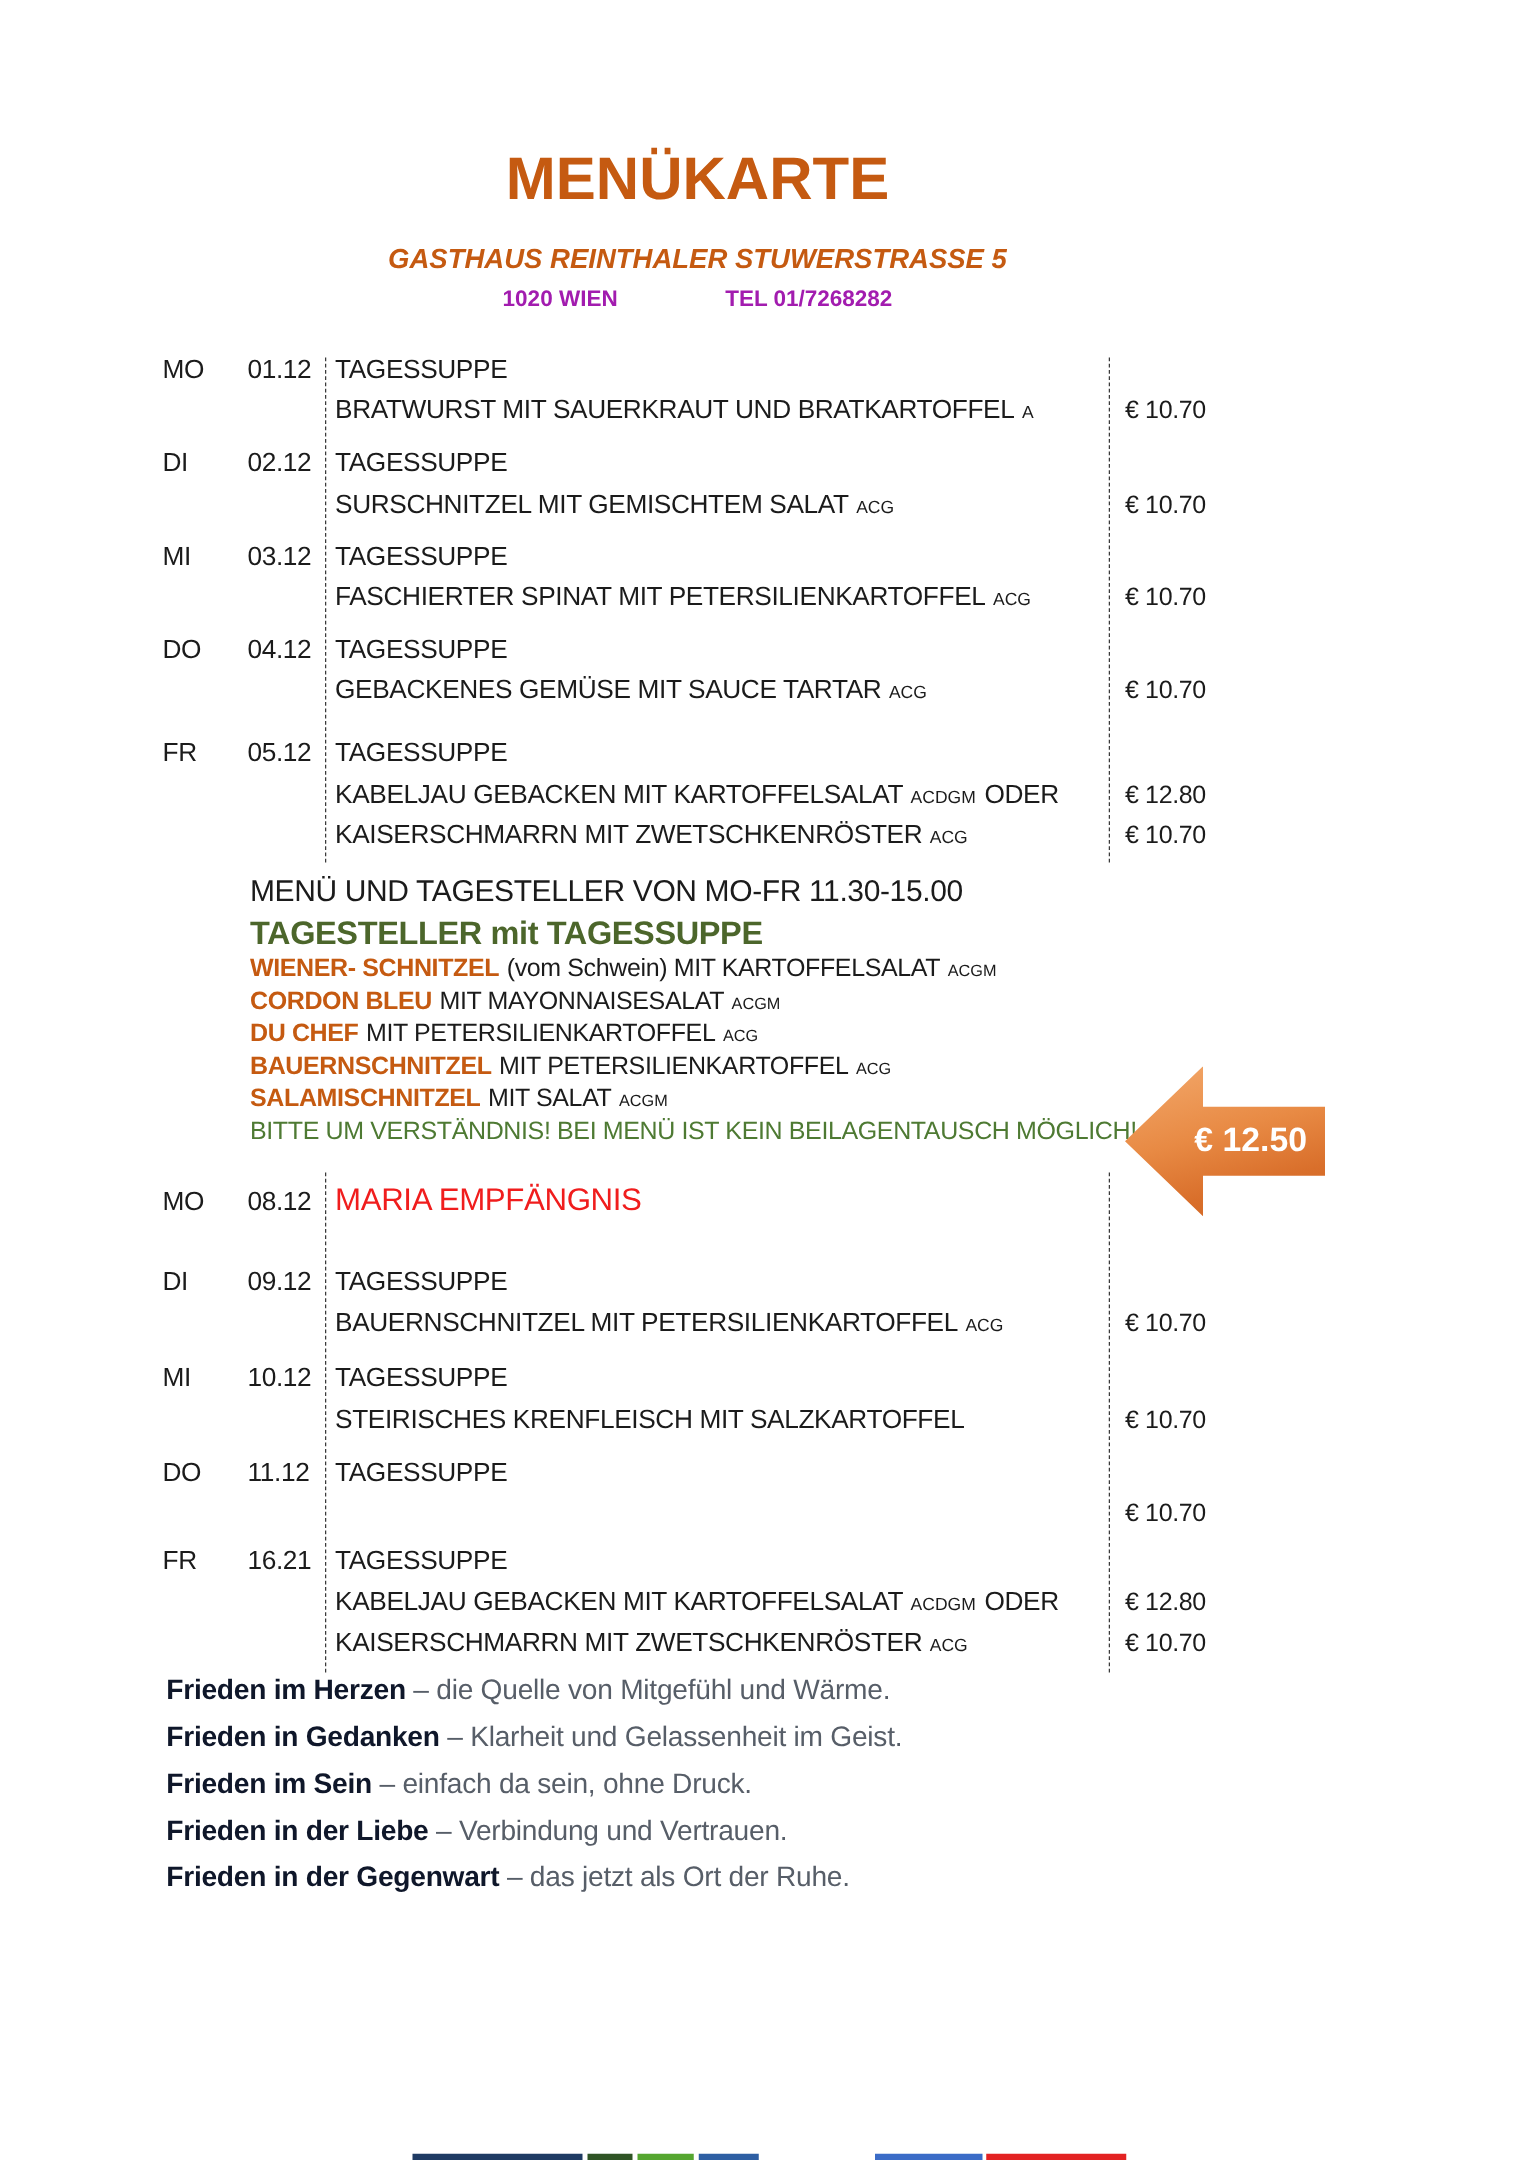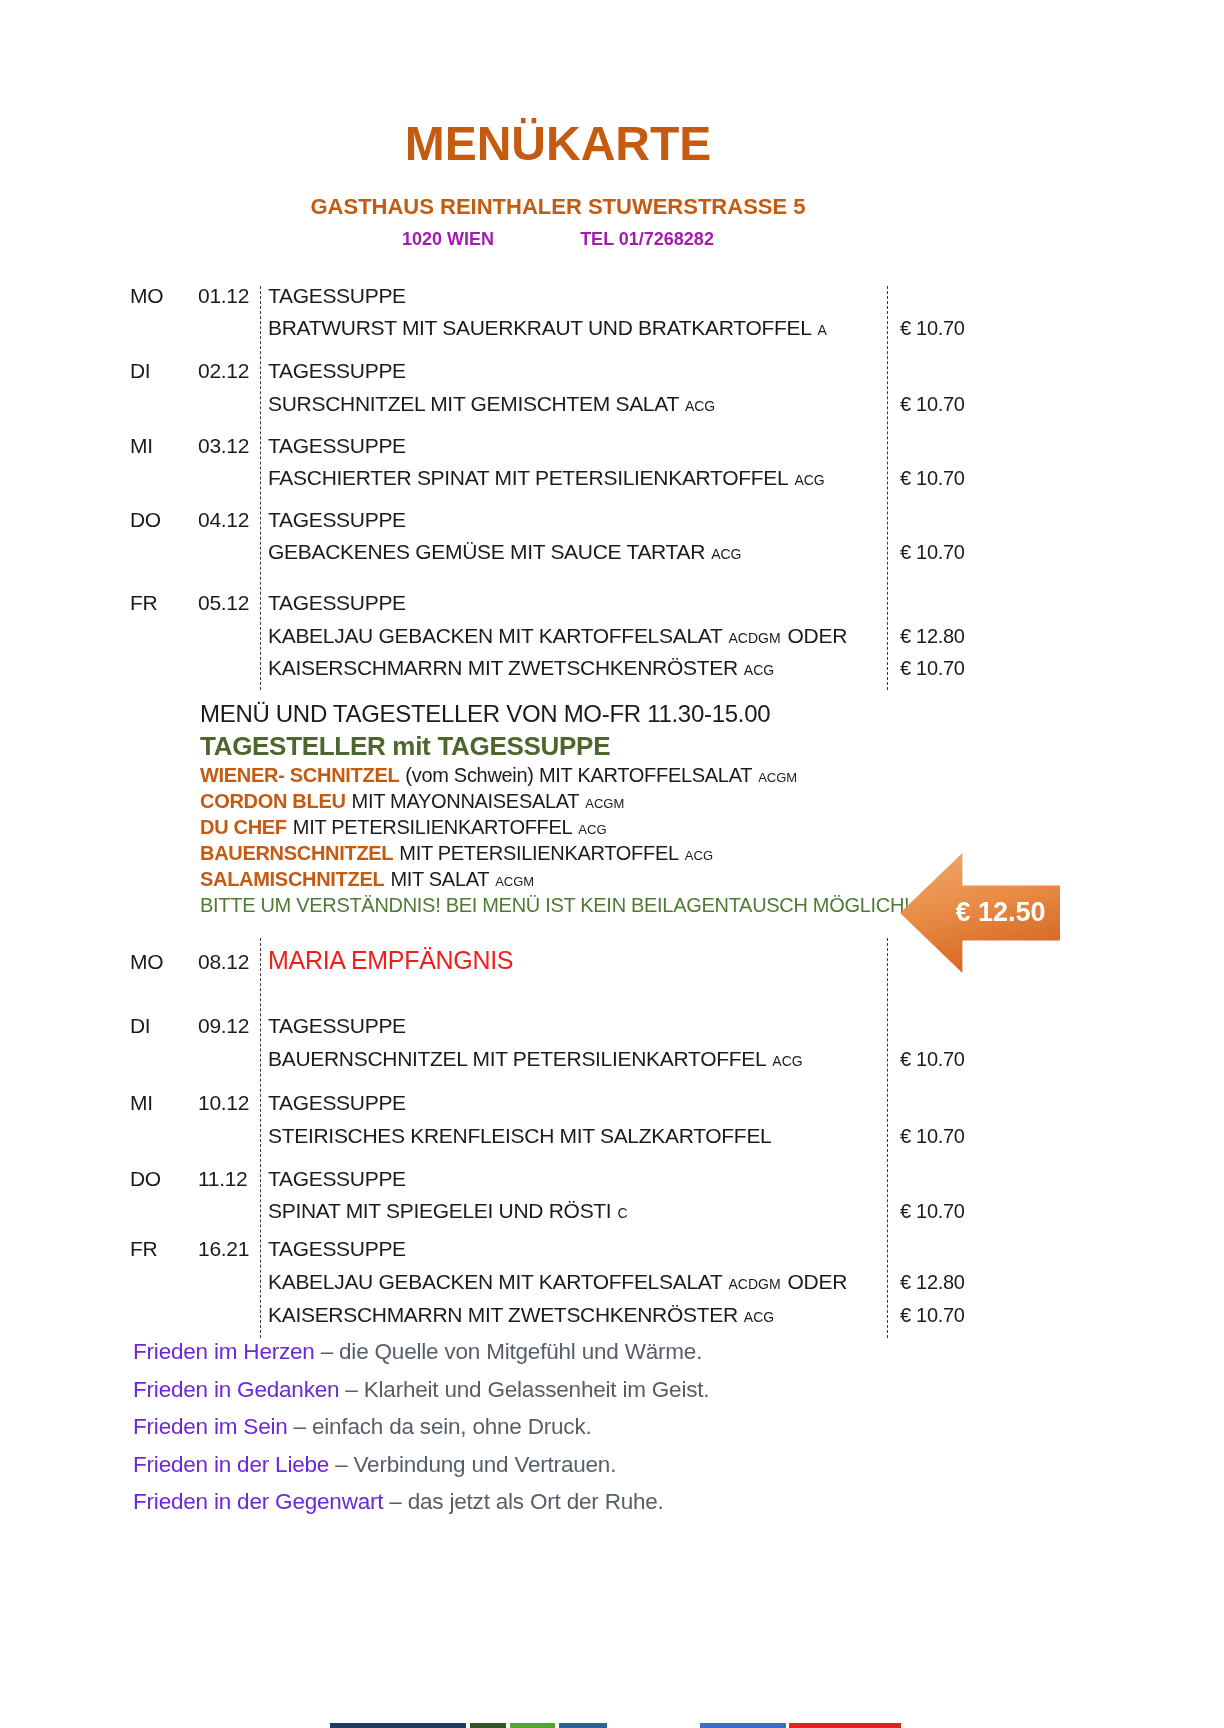--- a/index.html
+++ b/index.html
@@ -4,21 +4,21 @@
 <style>
   html,body{margin:0;padding:0;background:#fff;}
   .page{
     position:relative;width:1224px;height:1728px;background:#ffffff;overflow:hidden;
     font-family:"Liberation Sans","DejaVu Sans",sans-serif;color:#1b1b1b;
     font-stretch:condensed;
   }
   .title{position:absolute;left:0;top:116px;width:1116px;text-align:center;
     font-size:48px;font-weight:bold;color:#C55A11;letter-spacing:0px;}
   .subtitle{position:absolute;left:0;top:194px;width:1116px;text-align:center;
-    font-size:22px;font-weight:bold;color:#C55A11;letter-spacing:0px;}
+    font-size:22px;font-weight:bold;color:#C55A11;letter-spacing:0px;font-style:italic;}
   .addr{position:absolute;left:0;top:229px;width:1116px;text-align:center;
     font-size:18px;font-weight:bold;color:#a21caf;}
   .addr .gap{display:inline-block;width:86px;}
   .vline{position:absolute;width:0;border-left:1px dashed #3a3a3a;}
   .cell{position:absolute;font-size:21px;letter-spacing:-0.3px;white-space:nowrap;}
   .day{left:130px;}
   .date{left:198px;}
   .txt{left:268px;}
   .price{left:900px;font-size:20px;}
   .allerg{font-size:14px;margin-left:6px;letter-spacing:0;}
@@ -32,21 +32,21 @@
   .mnote{left:200px;top:894px;font-size:20px;color:#4E7A33;}
   .special{left:268px;top:946px;font-size:25px;color:#F01D1D;letter-spacing:-0.3px;}
   .arrow{
     position:absolute;left:900px;top:853px;width:160px;height:120px;
     background:linear-gradient(165deg,#F3A96C 0%,#E88A44 45%,#D96F2B 75%,#CE6322 100%);
     clip-path:polygon(0 50%,39% 0,39% 27%,100% 27%,100% 73%,39% 73%,39% 100%);
   }
   .arrow-label{position:absolute;left:938px;top:897px;width:125px;text-align:center;
     color:#ffffff;font-size:27px;font-weight:bold;letter-spacing:0;}
   .fline{left:133px;font-size:22.5px;letter-spacing:-0.2px;}
-  .fbold{font-weight:normal;color:#6d28d9;}
+  .fbold{font-weight:bold;color:#0f172a;}
   .frest{margin-left:6px;color:#575E68;}
   .strip-seg{position:absolute;height:5px;bottom:0;}
 </style>
 </head>
 <body>
 
 <div class="page">
 
   <div class="title">MENÜKARTE</div>
   <div class="subtitle">GASTHAUS REINTHALER STUWERSTRASSE 5</div>
@@ -118,21 +118,20 @@
 
   <div class="cell day" style="top:1091px">MI</div>
   <div class="cell date" style="top:1091px">10.12</div>
   <div class="cell txt" style="top:1091px">TAGESSUPPE</div>
   <div class="cell txt" style="top:1124px"><span>STEIRISCHES KRENFLEISCH MIT SALZKARTOFFEL</span><span class="allerg"></span><span class="post"></span></div>
   <div class="cell price" style="top:1125px">€ 10.70</div>
 
   <div class="cell day" style="top:1167px">DO</div>
   <div class="cell date" style="top:1167px">11.12</div>
   <div class="cell txt" style="top:1167px">TAGESSUPPE</div>
-  <div class="cell txt" style="top:1199px"><span>SPINAT MIT SPIEGELEI UND RÖSTI</span><span class="allerg">C</span><span class="post"></span></div>
   <div class="cell price" style="top:1200px">€ 10.70</div>
 
   <div class="cell day" style="top:1237px">FR</div>
   <div class="cell date" style="top:1237px">16.21</div>
   <div class="cell txt" style="top:1237px">TAGESSUPPE</div>
   <div class="cell txt" style="top:1270px"><span>KABELJAU GEBACKEN MIT KARTOFFELSALAT</span><span class="allerg">ACDGM</span><span class="post">ODER</span></div>
   <div class="cell price" style="top:1271px">€ 12.80</div>
   <div class="cell txt" style="top:1303px"><span>KAISERSCHMARRN MIT ZWETSCHKENRÖSTER</span><span class="allerg">ACG</span><span class="post"></span></div>
   <div class="cell price" style="top:1304px">€ 10.70</div>
 

